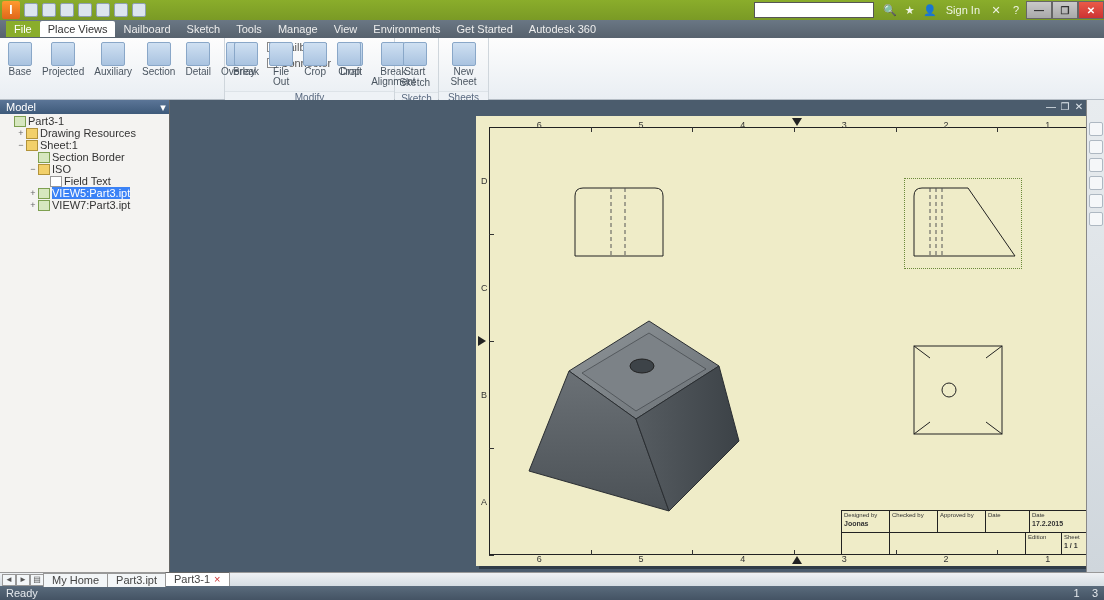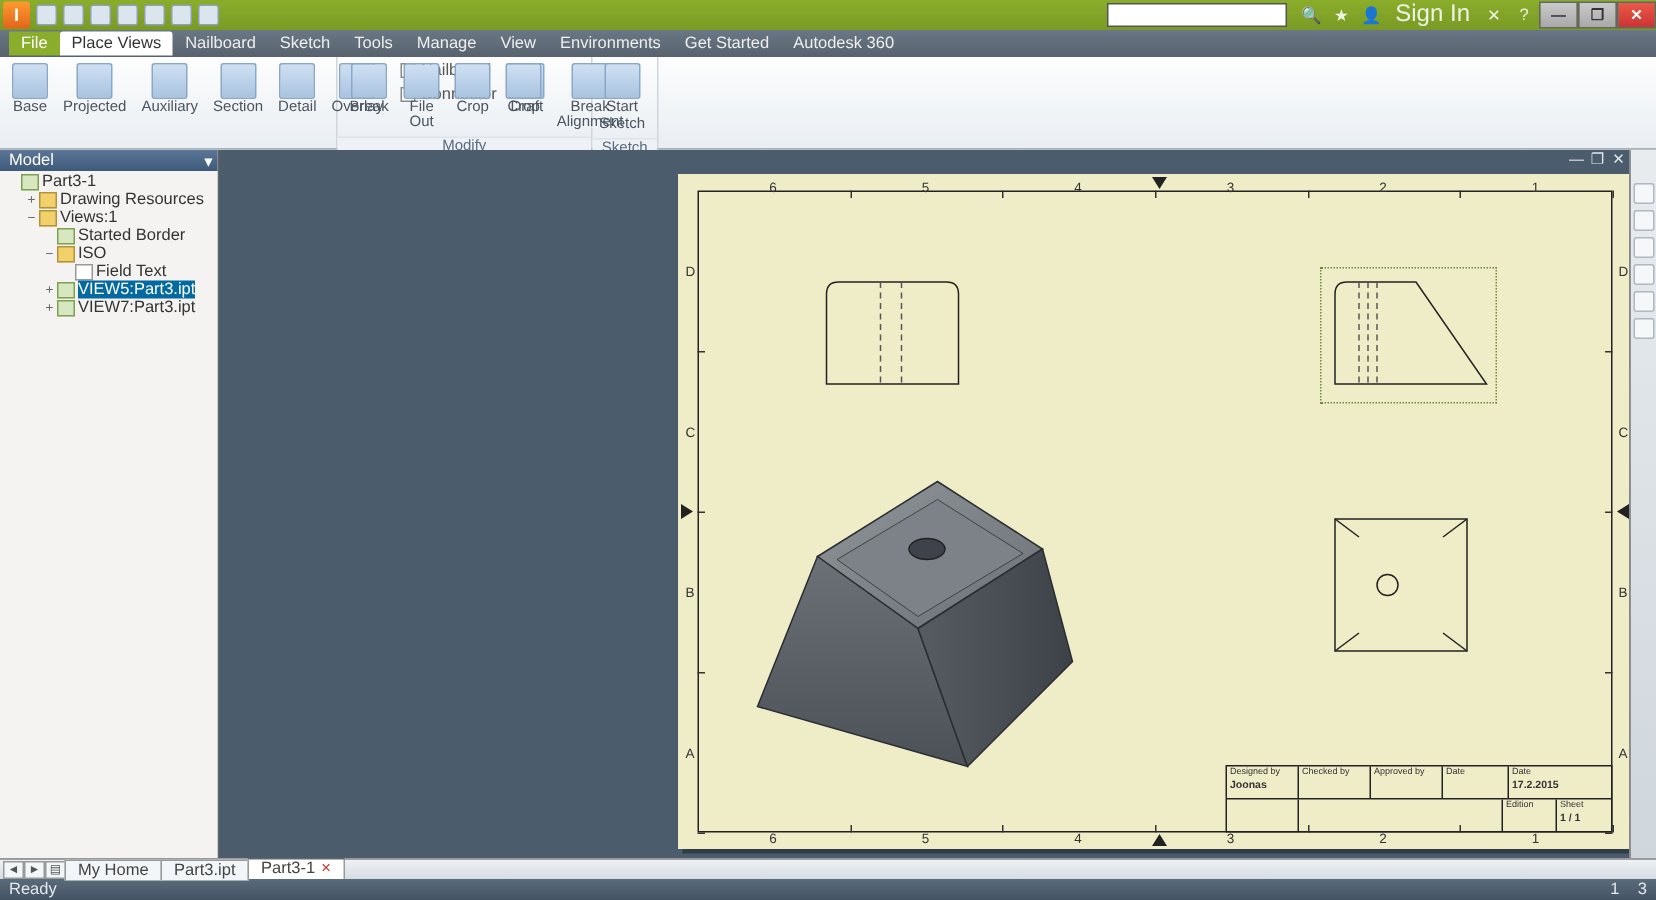--- a/index.html
+++ b/index.html
@@ -5,46 +5,46 @@
 *{margin:0;padding:0;box-sizing:border-box;font-family:"Segoe UI",Tahoma,sans-serif;font-size:11px;user-select:none}
 html,body{width:1104px;height:600px;overflow:hidden;background:#4a5a6a}
 .titlebar{height:20px;background:linear-gradient(#8aad2b,#7a9a25);display:flex;align-items:center;color:#fff;position:relative}
 .titlebar .qat{display:flex;align-items:center;height:100%;padding-left:2px;gap:4px}
 .app-icon{width:18px;height:18px;background:linear-gradient(#ff9a2e,#e0661a);border-radius:2px;display:flex;align-items:center;justify-content:center;color:#fff;font-weight:bold;font-size:12px}
 .qat-btn{width:14px;height:14px;background:#dce5ee;border:1px solid #8ea0b2;border-radius:2px}
 .titlebar .title{position:absolute;left:50%;transform:translateX(-50%);font-size:12px;color:#eef4e3}
 .titlebar .right{position:absolute;right:0;display:flex;align-items:center;height:100%}
 .search-box{width:120px;height:16px;background:#fff;border:1px solid #555;margin-right:6px}
 .tb-icon{width:16px;height:16px;margin:0 2px;color:#eef4e3;display:flex;align-items:center;justify-content:center;font-size:11px}
-.signin{color:#eef4e3;margin:0 6px;font-size:16px}
+.signin{color:#eef4e3;margin:0 6px;font-size:11px}
 .winbtn{width:26px;height:18px;display:flex;align-items:center;justify-content:center;background:linear-gradient(#c9c9c9,#a9a9a9);border:1px solid #666;color:#333;font-size:10px;font-weight:bold}
 .winbtn.close{background:linear-gradient(#ea5a47,#c33);color:#fff}
 .menubar{height:18px;background:linear-gradient(#6a7784,#57626e);display:flex;align-items:center;padding-left:6px;color:#eee}
 .menubar .tab{padding:2px 8px;font-size:11px;color:#eee}
 .menubar .tab.active{background:#fff;color:#333;border-radius:2px 2px 0 0}
 .ribbon{height:62px;background:linear-gradient(#fdfdfd,#e9eef3);border-bottom:1px solid #b6bec6;display:flex}
 .panel{border-right:1px solid #cfd6dc;display:flex;flex-direction:column;height:100%}
 .panel-body{flex:1;display:flex;align-items:flex-start;padding:2px 4px;gap:2px}
 .panel-title{height:13px;text-align:center;font-size:10px;color:#5a6a80;background:#eef2f6;border-top:1px solid #dde3e8}
 .rb{display:flex;flex-direction:column;align-items:center;padding:2px 4px;gap:1px}
 .rb .ic{width:24px;height:24px;background:linear-gradient(#cfe0f2,#a9c3e0);border:1px solid #89a7c8;border-radius:2px}
 .rb .lbl{font-size:10px;color:#4a5560;text-align:center;line-height:1}
 .chk-row{display:flex;align-items:center;gap:3px;font-size:10px;color:#555;padding:1px 2px}
 .chk{width:10px;height:10px;border:1px solid #888;background:#fff}
 .body-row{display:flex;height:calc(100% - 20px - 18px - 62px - 14px - 14px)}
-.browser{width:146px;background:#e8e6e3;border-right:1px solid #666;display:flex;flex-direction:column}
+.browser{width:170px;background:#e8e6e3;border-right:1px solid #666;display:flex;flex-direction:column}
 .browser-head{height:14px;background:linear-gradient(#5b7597,#3e5a7a);color:#fff;font-size:11px;padding-left:6px;display:flex;align-items:center;justify-content:space-between}
 .browser-head .x{width:12px;height:12px;display:flex;align-items:center;justify-content:center;color:#fff}
 .tree{flex:1;background:#f4f3f1;font-size:11px;color:#333;padding-top:1px;overflow:hidden}
 .tn{display:flex;align-items:center;height:12px;white-space:nowrap}
 .tn .tw{width:10px;text-align:center;color:#666;font-size:9px}
 .tn .fic{width:12px;height:11px;margin-right:2px;background:#f2d06a;border:1px solid #b2933a}
 .tn .fic.dwg{background:#d7e7bf;border-color:#7ea050}
 .tn .fic.txt{background:#fff;border-color:#999}
-.tn.sel span.lbl{background:#0369a1;color:#fff}
+.tn.sel span.lbl{background:#3b82f6;color:#fff}
 .canvas{flex:1;background:#4b5c6d;position:relative;overflow:hidden}
 .right-tools{width:18px;background:linear-gradient(#e8ecef,#cfd6dc);border-left:1px solid #888;display:flex;flex-direction:column;align-items:center;padding-top:22px;gap:4px}
 .rt-btn{width:14px;height:14px;background:#f5f7f9;border:1px solid #aeb8c2;border-radius:2px}
 .sheet{position:absolute;left:306px;top:16px;width:636px;height:450px;background:#efecc8;box-shadow:3px 3px 0 rgba(0,0,0,.35)}
 .sheet .frame{position:absolute;left:13px;top:11px;right:13px;bottom:11px;border:1px solid #222}
 .ruler-num{position:absolute;font-size:9px;color:#333}
 .tick{position:absolute;background:#333}
 .side-letter{position:absolute;font-size:9px;color:#333}
 .tri{position:absolute;width:0;height:0}
 .titleblock{position:absolute;right:13px;bottom:11px;width:258px;height:45px;border:1px solid #222;font-size:7px;color:#333}
@@ -176,20 +176,29 @@
   <div class="panel" style="width:44px">
     <div class="panel-body" style="justify-content:flex-end">
       <div class="rb">
           <div class="ic"></div>
           <span class="lbl">Start</span>
           <span class="lbl">Sketch</span>
         </div>
     </div>
     <div class="panel-title">Sketch</div>
   </div>
+  <div class="panel" style="width:50px">
+    <div class="panel-body" style="justify-content:center">
+      <div class="rb">
+          <div class="ic"></div>
+          <span class="lbl">New Sheet</span>
+        </div>
+    </div>
+    <div class="panel-title">Sheets</div>
+  </div>
 </div>
 
 <div class="body-row">
   <div class="browser">
     <div class="browser-head">
       <span>Model</span>
       <span class="x">▾</span>
     </div>
     <div class="tree" id="tree">
         <div class="tn" style="padding-left: 4px;">
@@ -198,26 +207,26 @@
           <span class="lbl">Part3-1</span>
         </div>
         <div class="tn" style="padding-left: 16px;">
           <span class="tw">+</span>
           <span class="fic f"></span>
           <span class="lbl">Drawing Resources</span>
         </div>
         <div class="tn" style="padding-left: 16px;">
           <span class="tw">−</span>
           <span class="fic f"></span>
-          <span class="lbl">Views:1</span>
+          <span class="lbl">Sheet:1</span>
         </div>
         <div class="tn" style="padding-left: 28px;">
           <span class="tw"></span>
           <span class="fic dwg"></span>
-          <span class="lbl">Started Border</span>
+          <span class="lbl">Section Border</span>
         </div>
         <div class="tn" style="padding-left: 28px;">
           <span class="tw">−</span>
           <span class="fic f"></span>
           <span class="lbl">ISO</span>
         </div>
         <div class="tn" style="padding-left: 40px;">
           <span class="tw"></span>
           <span class="fic txt"></span>
           <span class="lbl">Field Text</span>

